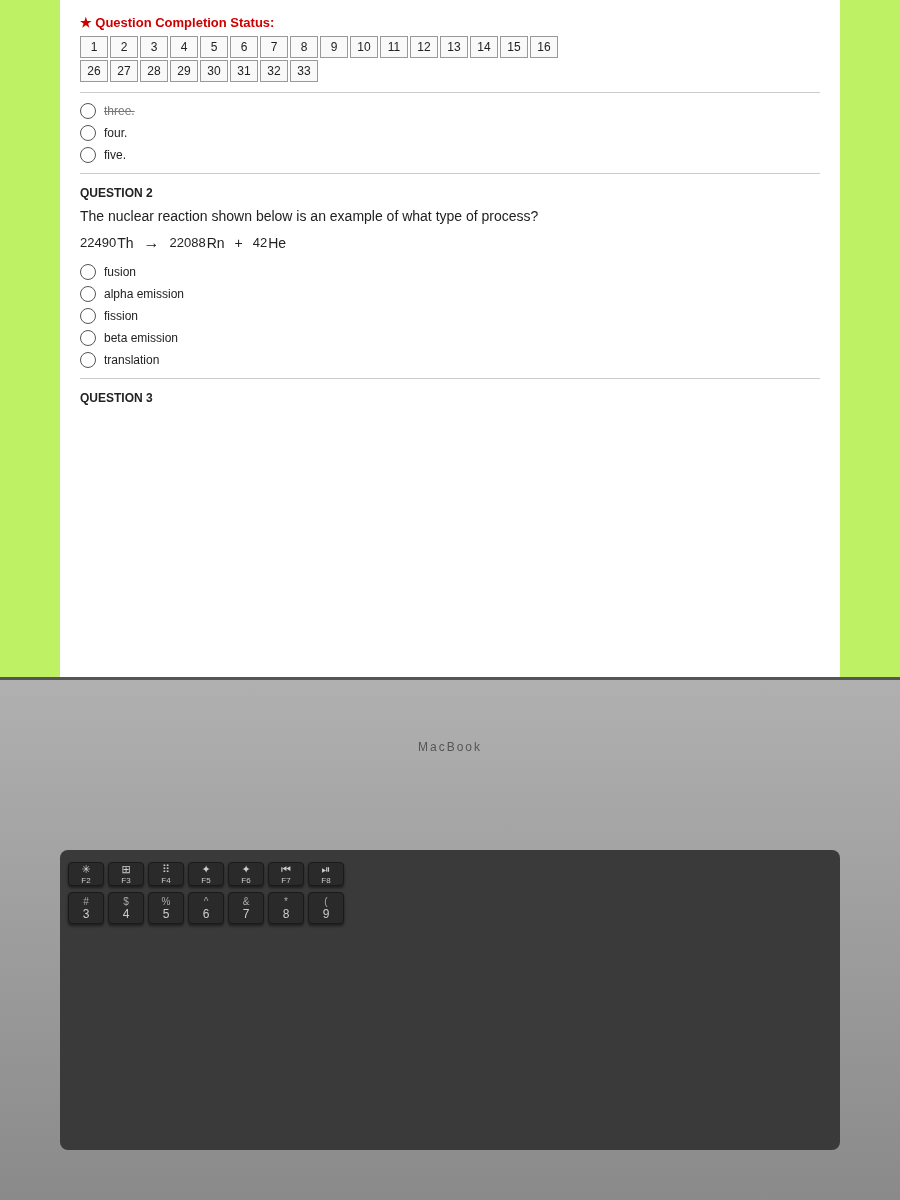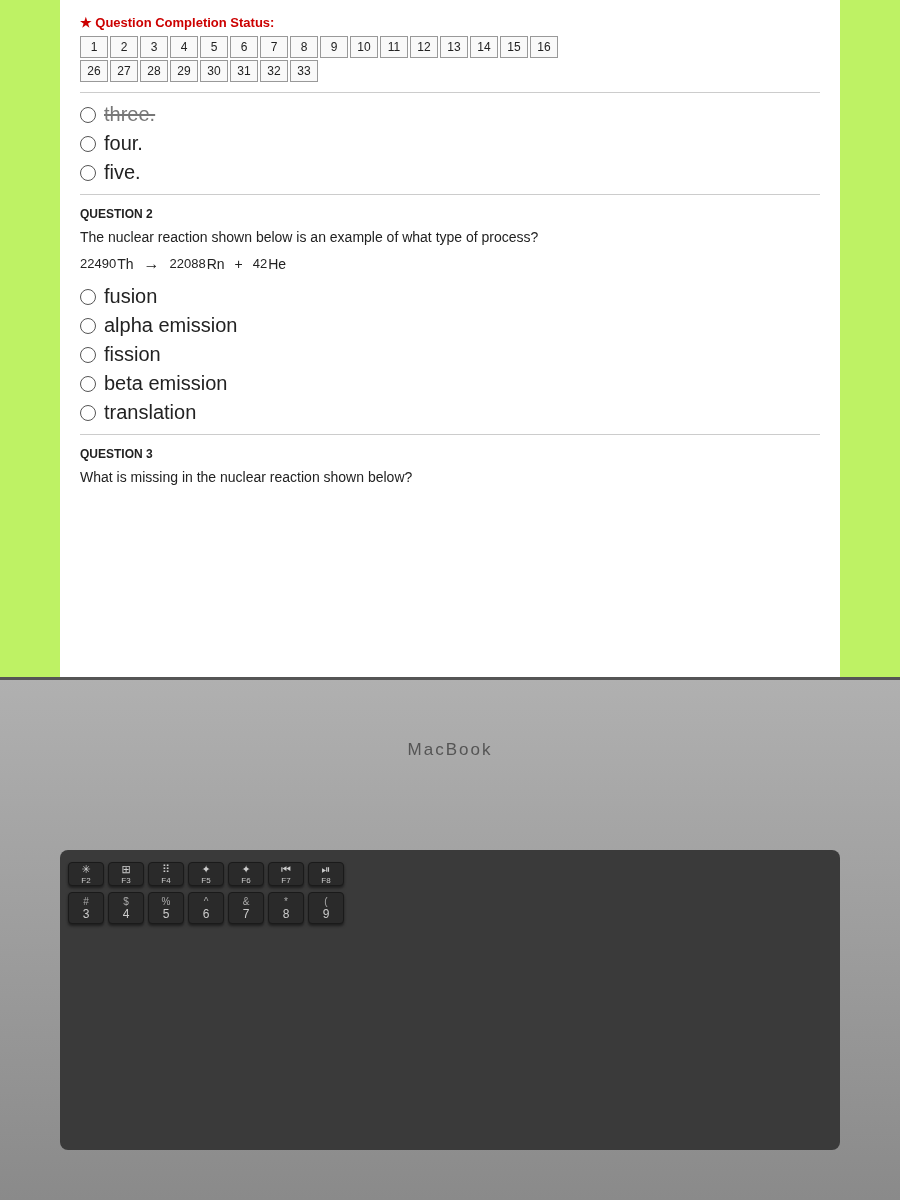--- a/index.html
+++ b/index.html
@@ -69,21 +69,21 @@
       border-top: 1px solid #ccc;
       margin: 10px 0;
     }
 
     
     .radio-option {
       display: flex;
       align-items: center;
       gap: 8px;
       margin: 6px 0;
-      font-size: 20px;
+      font-size: 12px;
     }
     .radio-circle {
       width: 16px;
       height: 16px;
       border-radius: 50%;
       border: 1.5px solid #555;
       display: inline-block;
       flex-shrink: 0;
       background: #fff;
       position: relative;
@@ -207,21 +207,21 @@
       height: 520px;
       background: linear-gradient(to bottom, #b0b0b0, #8a8a8a);
     }
 
     .macbook-label {
       position: absolute;
       top: 60px;
       left: 50%;
       transform: translateX(-50%);
       color: #555;
-      font-size: 17px;
+      font-size: 12px;
       letter-spacing: 2px;
     }
 
     
     .keyboard-area {
       position: absolute;
       bottom: 50px;
       left: 60px;
       right: 60px;
       height: 300px;
@@ -388,21 +388,20 @@
       </div>
       <div class="radio-option">
         <span class="radio-circle"></span>
         <span>translation</span>
       </div>
     </div>
 
     <hr class="divider">
 
     <div class="question-heading">QUESTION 3</div>
-    <div class="question-text">What is missing in the nuclear reaction shown below?</div>
 
 
   </div>
 </div>
 
 <div class="status-bar">
   <span style="display:flex; gap:10px; align-items:center; color:#fff; font-size:11px;">
     <span>📊</span>
     <span>I</span>
     <span style="font-weight:bold;">N</span>

